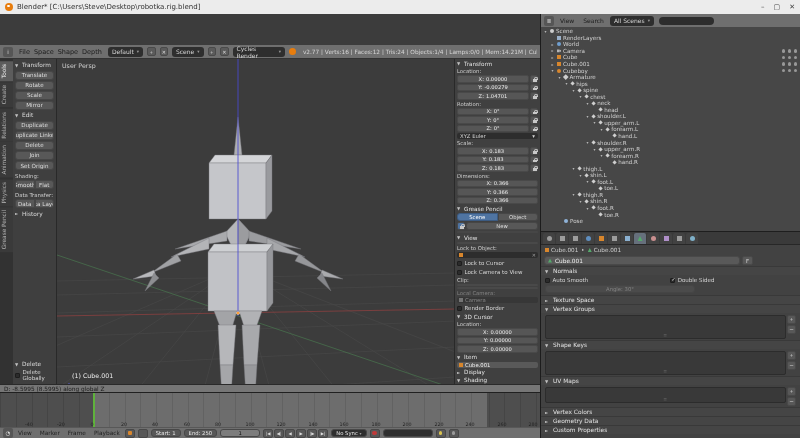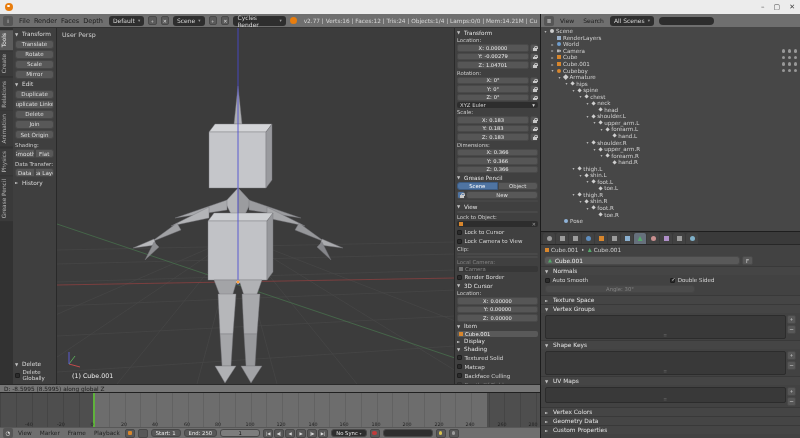--- a/index.html
+++ b/index.html
@@ -12,21 +12,21 @@
 .blender-logo::after{content:"";position:absolute;left:2px;top:1.5px;width:3px;height:2.5px;border-radius:50%;background:#fff;}
 .win-controls{margin-left:auto;display:flex;gap:9px;color:#444;font-size:7px;}
 .win-controls span{cursor:default;}
 
 
 .main{display:flex;height:424px;}
 .left{width:541px;display:flex;flex-direction:column;border-right:1px solid #1c1c1c;}
 .right{flex:1;display:flex;flex-direction:column;background:#474747;min-width:0;}
 
 
-.info-bar{height:14px;background:#6f6f6f;border-bottom:1px solid #333;display:flex;align-items:center;gap:4px;padding:0 3px;color:#1c1c1c;font-size:6.5px;flex:none;}
+.info-bar{height:14px;background:#6f6f6f;border-bottom:1px solid #333;display:flex;align-items:center;gap:4px;padding:0 3px;color:#1c1c1c;font-size:6.5px;flex:none;margin-top:31px;}
 .ed-icon{width:10px;height:10px;background:#565656;border-radius:2px;color:#ddd;font-size:5.5px;display:flex;align-items:center;justify-content:center;flex:none;}
 .menu{padding:0 2px;}
 .dd{background:#2e2e2e;color:#d6d6d6;border-radius:3px;height:10px;display:inline-flex;align-items:center;gap:3px;padding:0 4px;font-size:6px;}
 .dd .caret{font-size:4.5px;color:#9a9a9a;}
 .mini{width:9px;height:9px;background:#5b5b5b;border:1px solid #4a4a4a;border-radius:2px;color:#ddd;font-size:5px;display:inline-flex;align-items:center;justify-content:center;}
 .stats{color:#d6d6d6;font-size:5.8px;margin-left:3px;white-space:nowrap;overflow:hidden;}
 .mini-blend{width:7px;height:7px;border-radius:50%;background:#e87d0d;flex:none;}
 
 
 .view3d{flex:1;display:flex;min-height:0;background:#3c3c3c;}
@@ -141,38 +141,39 @@
 .listbox .grip{position:absolute;bottom:0;left:50%;transform:translateX(-50%);color:#6e6e6e;font-size:4.5px;line-height:4px;}
 .lb-col{display:flex;flex-direction:column;gap:1px;}
 .lb-col span{width:9px;height:9px;background:#585858;border:1px solid #494949;border-radius:2px;font-size:5.5px;color:#ddd;display:flex;align-items:center;justify-content:center;}
 .h22{height:24px;} .h16{height:16px;}
 </style>
 </head>
 <body>
 
 <div class="titlebar">
   <span class="blender-logo"></span>
+  <span>Blender* [C:\Users\Steve\Desktop\robotka.rig.blend]</span>
   <span class="win-controls">
     <span>–</span>
     <span>▢</span>
     <span>✕</span>
   </span>
 </div>
 
 <div class="main">
 
 <div class="left">
 
   <div class="info-bar">
     <span class="ed-icon">i</span>
     <span style="display:flex">
 
     <span class="menu">File</span>
-          <span class="menu">Render</span>
-          <span class="menu">Faces</span>
+          <span class="menu">Space</span>
+          <span class="menu">Shape</span>
           <span class="menu">Depth</span>
         </span>
     <span class="dd">
           <span>Default</span>
           <span class="caret">▾</span>
         </span>
     <span class="mini">＋</span>
     <span class="mini">✕</span>
     <span class="dd">
           <span>Scene</span>

